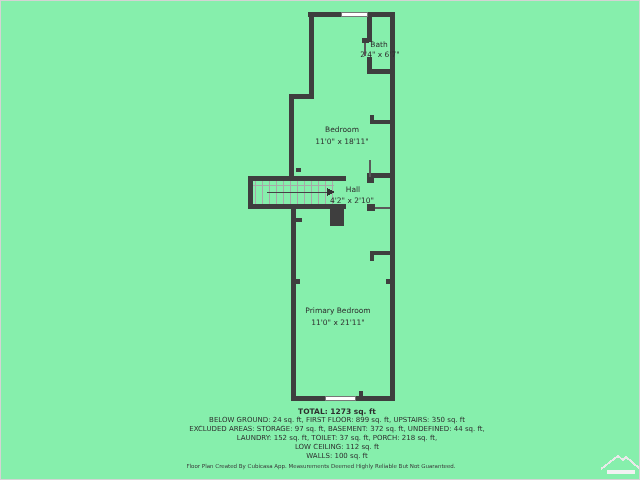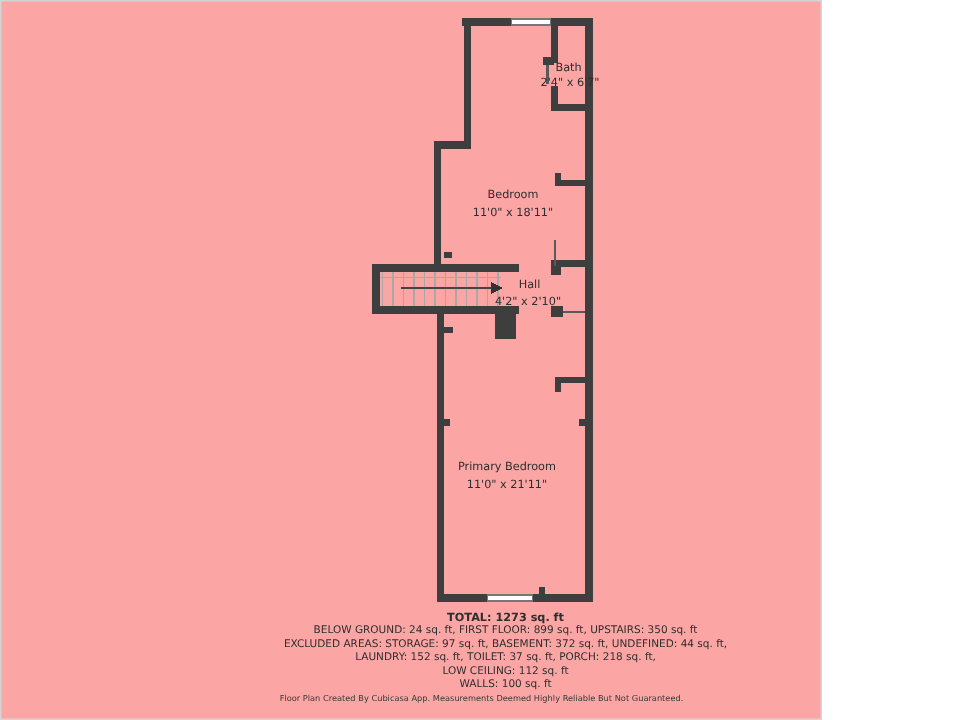--- a/index.html
+++ b/index.html
@@ -1,20 +1,20 @@
 <!DOCTYPE html>
 <html><head>
 <meta charset="utf-8">
 <style>
   html,body{margin:0;padding:0;background:#fff;}
   .page{
     position:relative;
-    width:548px;height:480px;
+    width:640px;height:480px;
     box-sizing:border-box;
-    background:#fca5a5;
+    background:#86efac;
     border:1px solid #d4d4d4;
     overflow:hidden;
     font-family:"DejaVu Sans", sans-serif;
   }
   .plan-svg{position:absolute;left:0;top:0;}
   .room-label{font-family:"DejaVu Sans", sans-serif;font-size:7.5px;text-anchor:middle;}
   .summary{
     position:absolute;left:0;top:406px;width:640px;
     text-align:center;color:#2e2e2e;padding-left:16px;
   }

